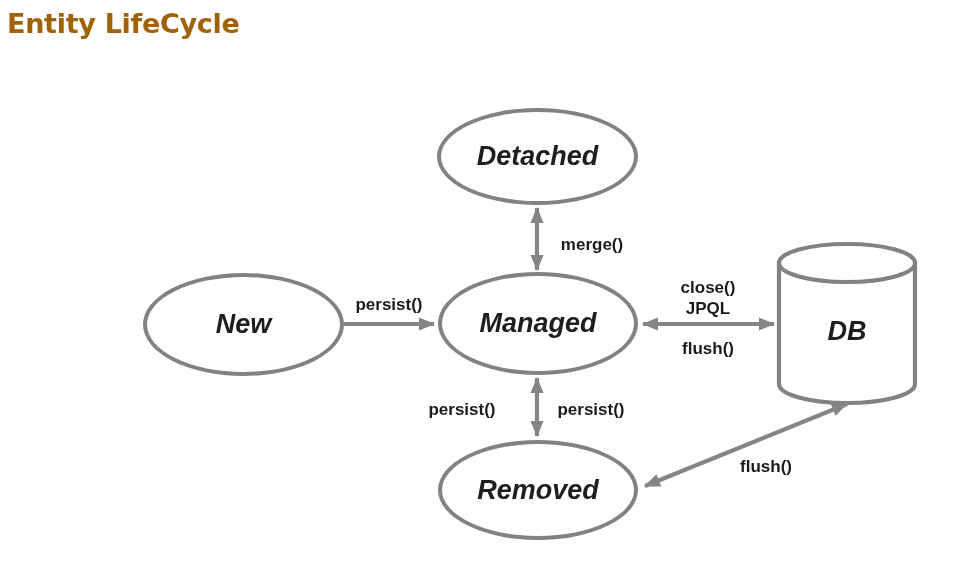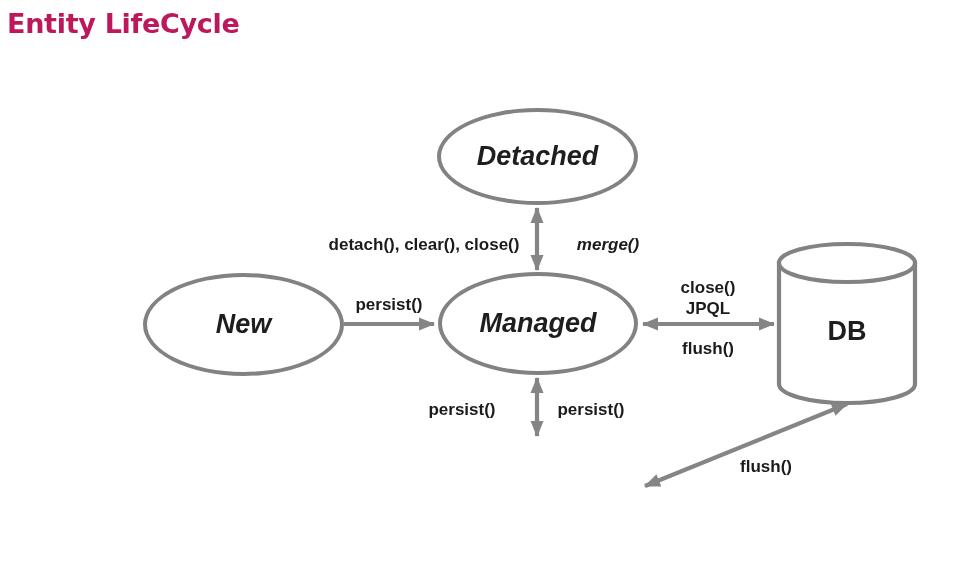--- a/index.html
+++ b/index.html
@@ -13,21 +13,21 @@
   }
   .layer { position: absolute; left: 0; top: 0; }
   .title {
     position: absolute;
     left: 7px;
     top: 8px;
     margin: 0;
     font-size: 27px;
     font-weight: 800;
     letter-spacing: -0.3px;
-    color: #be185d;
+    color: #a16207;
     font-family: "DejaVu Sans", "Liberation Sans", sans-serif;
   }
   .node {
     position: absolute;
     box-sizing: border-box;
     border: 4px solid #828282;
     border-radius: 50%;
     background: #ffffff;
     display: flex;
     align-items: center;
@@ -36,20 +36,21 @@
     font-weight: 600;
     color: #1e1e1e;
     font-style: italic;
   }
   .db-label {
     position: absolute;
     transform: translate(-50%, -50%);
     font-size: 27px;
     font-weight: 600;
     color: #1e1e1e;
+    font-style: italic;
   }
   .edge-label {
     position: absolute;
     transform: translate(-50%, -50%);
     font-size: 17px;
     font-weight: 700;
     color: #1b1b1b;
     white-space: nowrap;
   }
   .edge-label.multiline {
@@ -98,26 +99,28 @@
   </div>
 
   <div class="node" style="left:438px; top:272px; width:200px; height:103px;">
     <span>Managed</span>
   </div>
 
   <div class="node" style="left:143px; top:273px; width:201px; height:103px;">
     <span>New</span>
   </div>
 
+  <div class="node" style="left:438px; top:440px; width:200px; height:100px;">
+    <span>Removed</span>
+  </div>
 
   <div class="db-label" style="left:847px; top:331px;">DB</div>
 
-  <div class="edge-label" style="left:424px; top:245px;">detach(), clear(), close()</div>
 
-  <div class="edge-label" style="left:608px; top:245px;font-style:italic;">merge()</div>
+  <div class="edge-label" style="left:592px; top:245px;">merge()</div>
 
   <div class="edge-label" style="left:389px; top:305px;">persist()</div>
 
   <div class="edge-label multiline" style="left:708px; top:299px;">close()
 JPQL</div>
 
   <div class="edge-label" style="left:708px; top:349px;">flush()</div>
 
   <div class="edge-label" style="left:462px; top:410px;">persist()</div>
 

